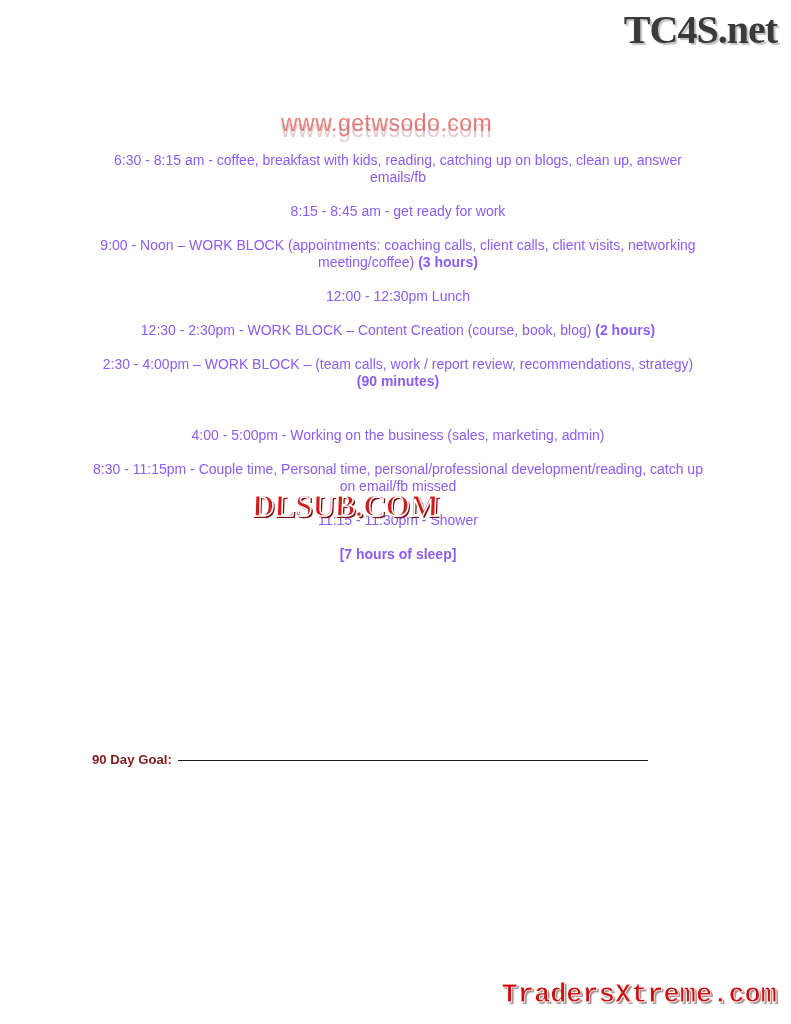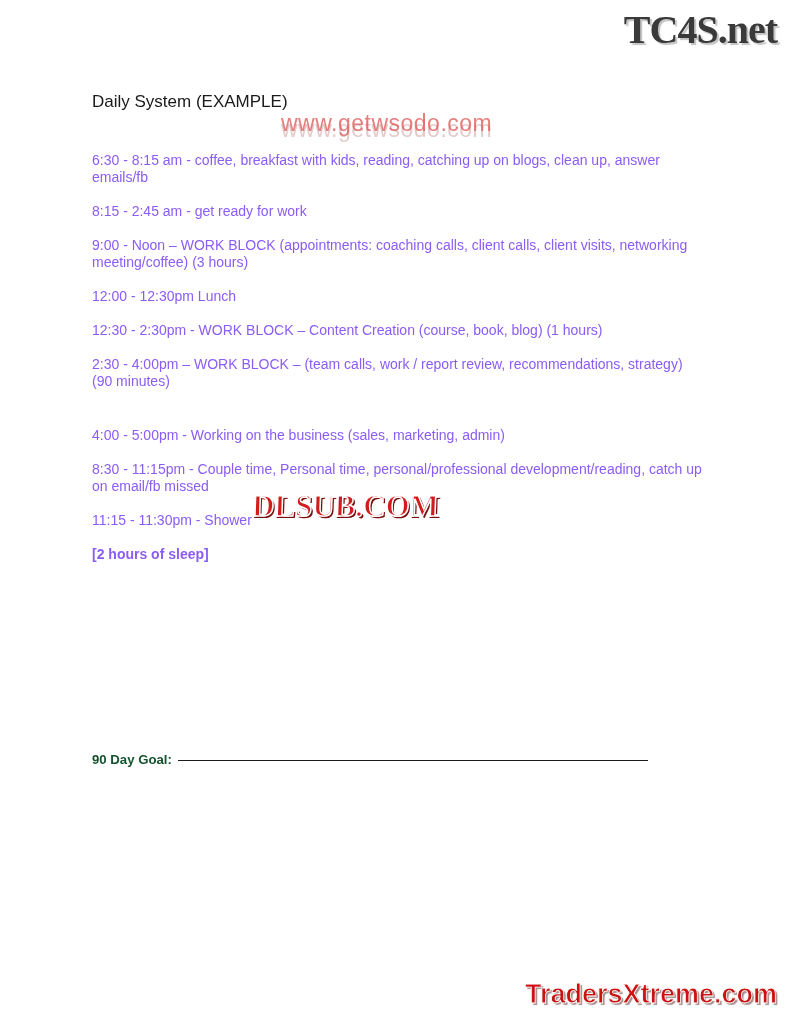--- a/index.html
+++ b/index.html
@@ -12,20 +12,21 @@
     height: 1024px;
     position: relative;
     font-family: "Liberation Sans", sans-serif;
     overflow: hidden;
   }
 
   .page {
     position: absolute;
     inset: 0;
     background: #fff;
+    text-align: center;
   }
 
   
   .wm-tc4s {
     position: absolute;
     top: 6px;
     right: 14px;
     font-family: "Liberation Serif", serif;
     font-weight: bold;
     font-size: 40px;
@@ -71,21 +72,21 @@
     left: 92px;
     top: 152px;
     width: 612px;
     font-size: 14px;
     line-height: 17px;
     color: #8b5cf6;
   }
   .para {
     margin: 0 0 17px 0;
   }
-  .para b { font-weight: normal; }
+  .para b { font-weight: bold; }
   .para.bold { font-weight: bold; }
   .spacer-gap { height: 20px; }
 
   
   .wm-dlsub {
     position: absolute;
     left: 252px;
     top: 488px;
     font-family: "Liberation Serif", serif;
     font-weight: bold;
@@ -103,85 +104,84 @@
     transform: skewX(-2deg);
   }
 
   
   .goal-line {
     position: absolute;
     left: 92px;
     top: 752px;
     font-size: 13.2px;
     font-weight: bold;
-    color: #14532d;
+    color: #7f1d1d;
     white-space: nowrap;
   }
   .goal-rule {
     display: inline-block;
     border-bottom: 1px solid #1b1b1b;
     width: 470px;
     margin-left: 6px;
     vertical-align: 3px;
     height: 0;
   }
 
   
   .wm-traders {
     position: absolute;
     right: 14px;
     bottom: 14px;
-    font-family: Liberation Sans, sans-serif;
+    font-family: Liberation Mono, monospace;
     font-weight: bold;
     font-size: 27px;
     color: #cc1111;
     -webkit-text-stroke: 0.8px #ffffff;
     text-shadow: 2px 2px 1px rgba(60,0,0,0.45);
     white-space: nowrap;
   }
 </style>
 </head>
 <body>
 
 <div class="page">
 
   <div class="wm-tc4s">TC4S.net</div>
 
-  <div class="doc-title">Daily System (EXAMPLE)</div>
 
   <div class="wm-getwsodo blur">www.getwsodo.com</div>
   <div class="wm-getwsodo">www.getwsodo.com</div>
 
   <div class="body-block">
 
     <p class="para"><span>6:30 - 8:15 am - coffee, breakfast with kids, reading, catching up on blogs, clean up, answer emails/fb</span><b></b></p>
 
-    <p class="para"><span>8:15 - 2:45 am - get ready for work</span><b></b></p>
+    <p class="para"><span>8:15 - 8:45 am - get ready for work</span><b></b></p>
 
 
     <p class="para"><span>9:00 - Noon – WORK BLOCK (appointments: coaching calls, client calls, client visits, networking meeting/coffee) </span><b>(3 hours)</b></p>
 
     <p class="para"><span>12:00 - 12:30pm Lunch</span><b></b></p>
 
-    <p class="para"><span>12:30 - 2:30pm - WORK BLOCK – Content Creation (course, book, blog) </span><b>(1 hours)</b></p>
+    <p class="para"><span>12:30 - 2:30pm - WORK BLOCK – Content Creation (course, book, blog) </span><b>(2 hours)</b></p>
 
     <p class="para"><span>2:30 - 4:00pm – WORK BLOCK – (team calls, work / report review, recommendations, strategy) </span><b>(90 minutes)</b></p>
 
 
     <div class="spacer-gap"></div>
 
     <p class="para"><span>4:00 - 5:00pm - Working on the business (sales, marketing, admin)</span><b></b></p>
 
 
     <p class="para"><span>8:30 - 11:15pm - Couple time, Personal time, personal/professional development/reading, catch up on email/fb missed</span><b></b></p>
 
     <p class="para"><span>11:15 - 11:30pm - Shower</span><b></b></p>
 
 
-    <p class="para bold">[2 hours of sleep]</p>
+    <p class="para bold">[7 hours of sleep]</p>
 
   </div>
 
   <div class="wm-dlsub">DLSUB.COM</div>
 
   <div class="goal-line">
     <span>90 Day Goal:</span><span class="goal-rule"></span>
   </div>
 
   <div class="wm-traders">TradersXtreme.com</div>

